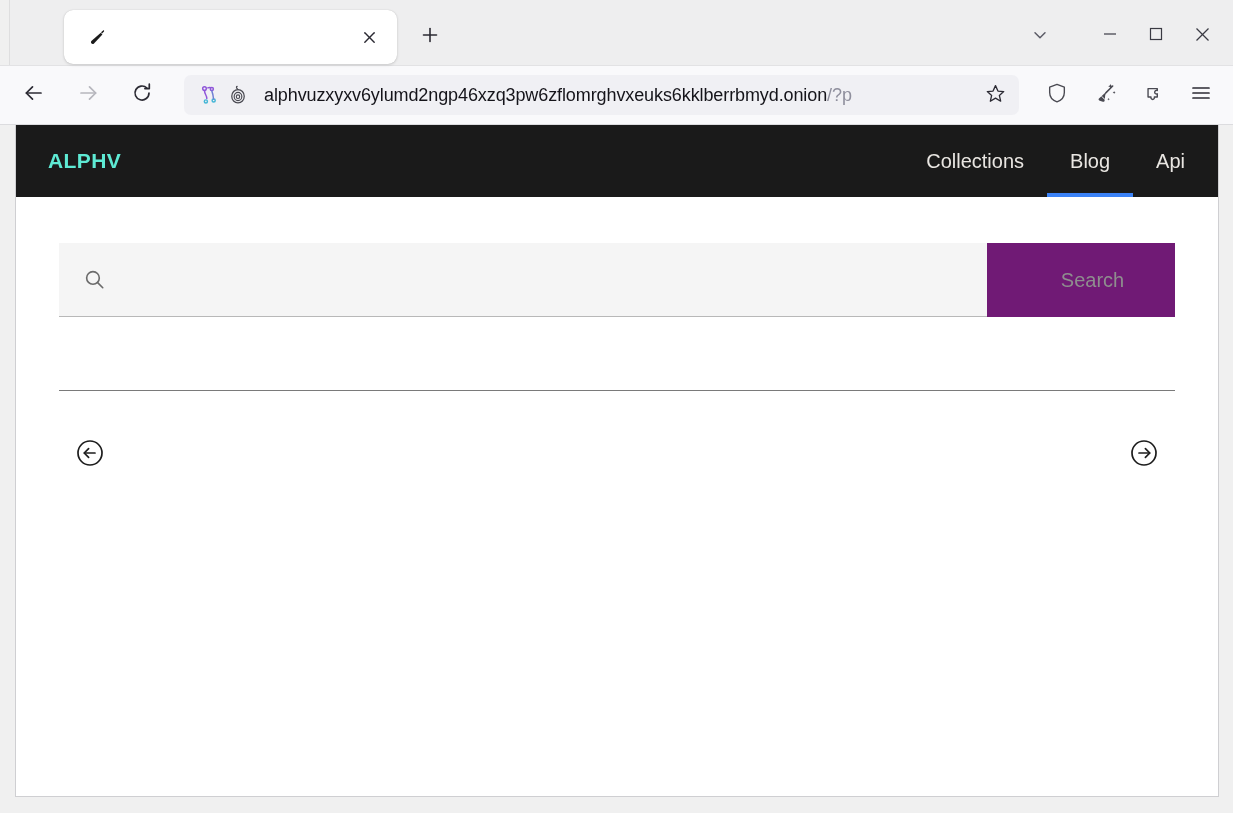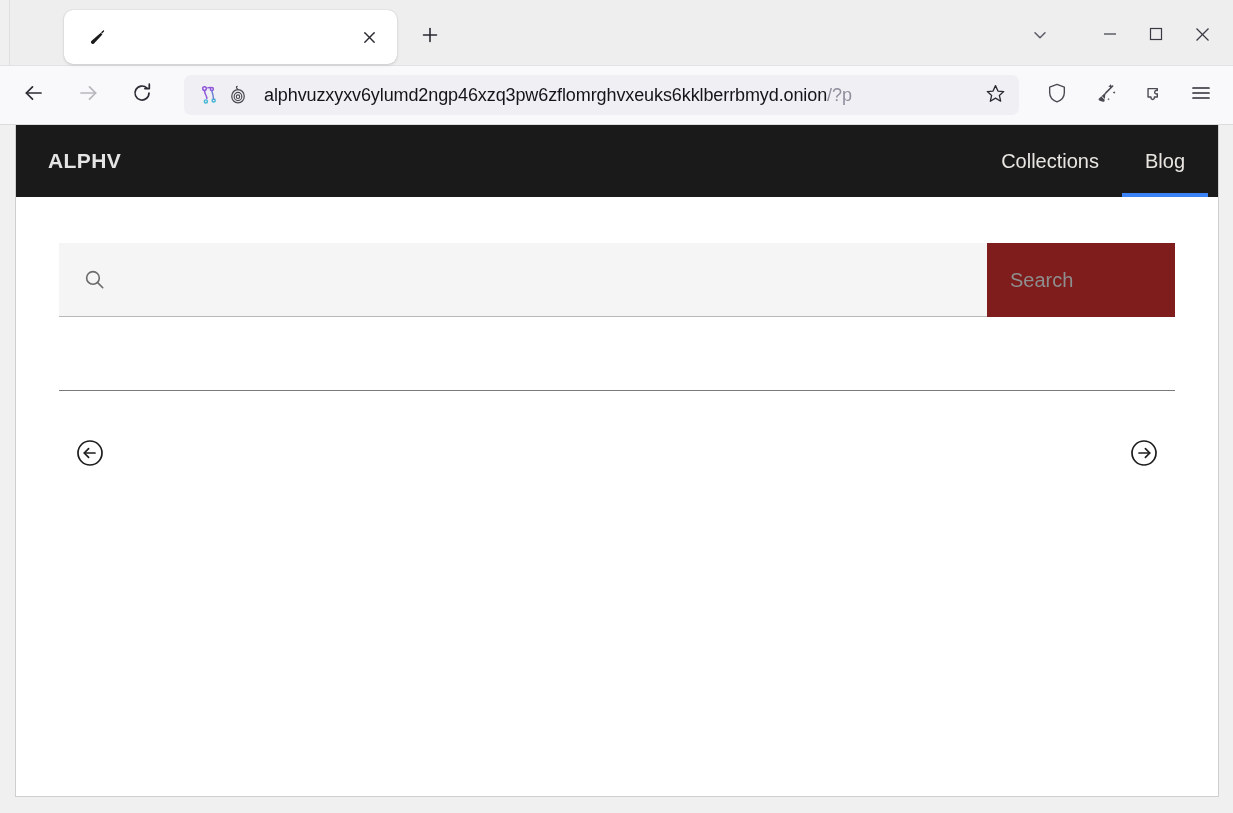--- a/index.html
+++ b/index.html
@@ -237,21 +237,21 @@
     display: flex;
     align-items: stretch;
     padding: 0 10px 0 32px;
   }
 
   .site-brand {
     display: flex;
     align-items: center;
     font-size: 21px;
     font-weight: bold;
-    color: #e5e5e5;
+    color: #5eead4;
     letter-spacing: 0.4px;
     cursor: pointer;
   }
 
   .header-spacer { flex: 1; }
 
   .site-nav {
     display: flex;
     align-items: stretch;
   }
@@ -534,35 +534,36 @@
 
   <div class="viewport">
     <div class="page-frame">
 
       <div class="site-header" style="background: rgb(26, 26, 26);">
         <div class="site-brand">ALPHV</div>
         <div class="header-spacer"></div>
         <nav class="site-nav">
           <a class="nav-link">Collections</a>
           <a class="nav-link active">Blog</a>
+          <a class="nav-link">Api</a>
         </nav>
       </div>
 
       <div class="page-body">
 
         <div class="search-row">
           <div class="search-field">
             <span class="search-icon-wrap">
               <svg width="23" height="23" viewBox="0 0 24 24" aria-hidden="true">
                 <circle cx="10.4" cy="10.4" r="6.6" fill="none" stroke="#6b6b6b" stroke-width="1.7"></circle>
                 <line x1="15.3" y1="15.3" x2="20.6" y2="20.6" stroke="#6b6b6b" stroke-width="1.7" stroke-linecap="round"></line>
               </svg>
             </span>
           </div>
-          <button class="search-button" style="background: #7f1d1d; color: rgb(142, 142, 142);">Search</button>
+          <button class="search-button" style="background: #701a75; color: rgb(142, 142, 142); text-align: center;">Search</button>
         </div>
 
         <div class="results-area"></div>
 
         <div class="pagination">
           <span class="page-arrow">
             <svg width="28" height="28" viewBox="0 0 28 28" aria-hidden="true">
               <circle cx="14" cy="14" r="12" fill="none" stroke="#1d1d1d" stroke-width="1.7"></circle>
               <line x1="8.5" y1="14" x2="19" y2="14" stroke="#1d1d1d" stroke-width="1.7" stroke-linecap="round"></line>
               <polyline points="12.6,9.6 8.2,14 12.6,18.4" fill="none" stroke="#1d1d1d" stroke-width="1.7" stroke-linecap="round" stroke-linejoin="round"></polyline>

